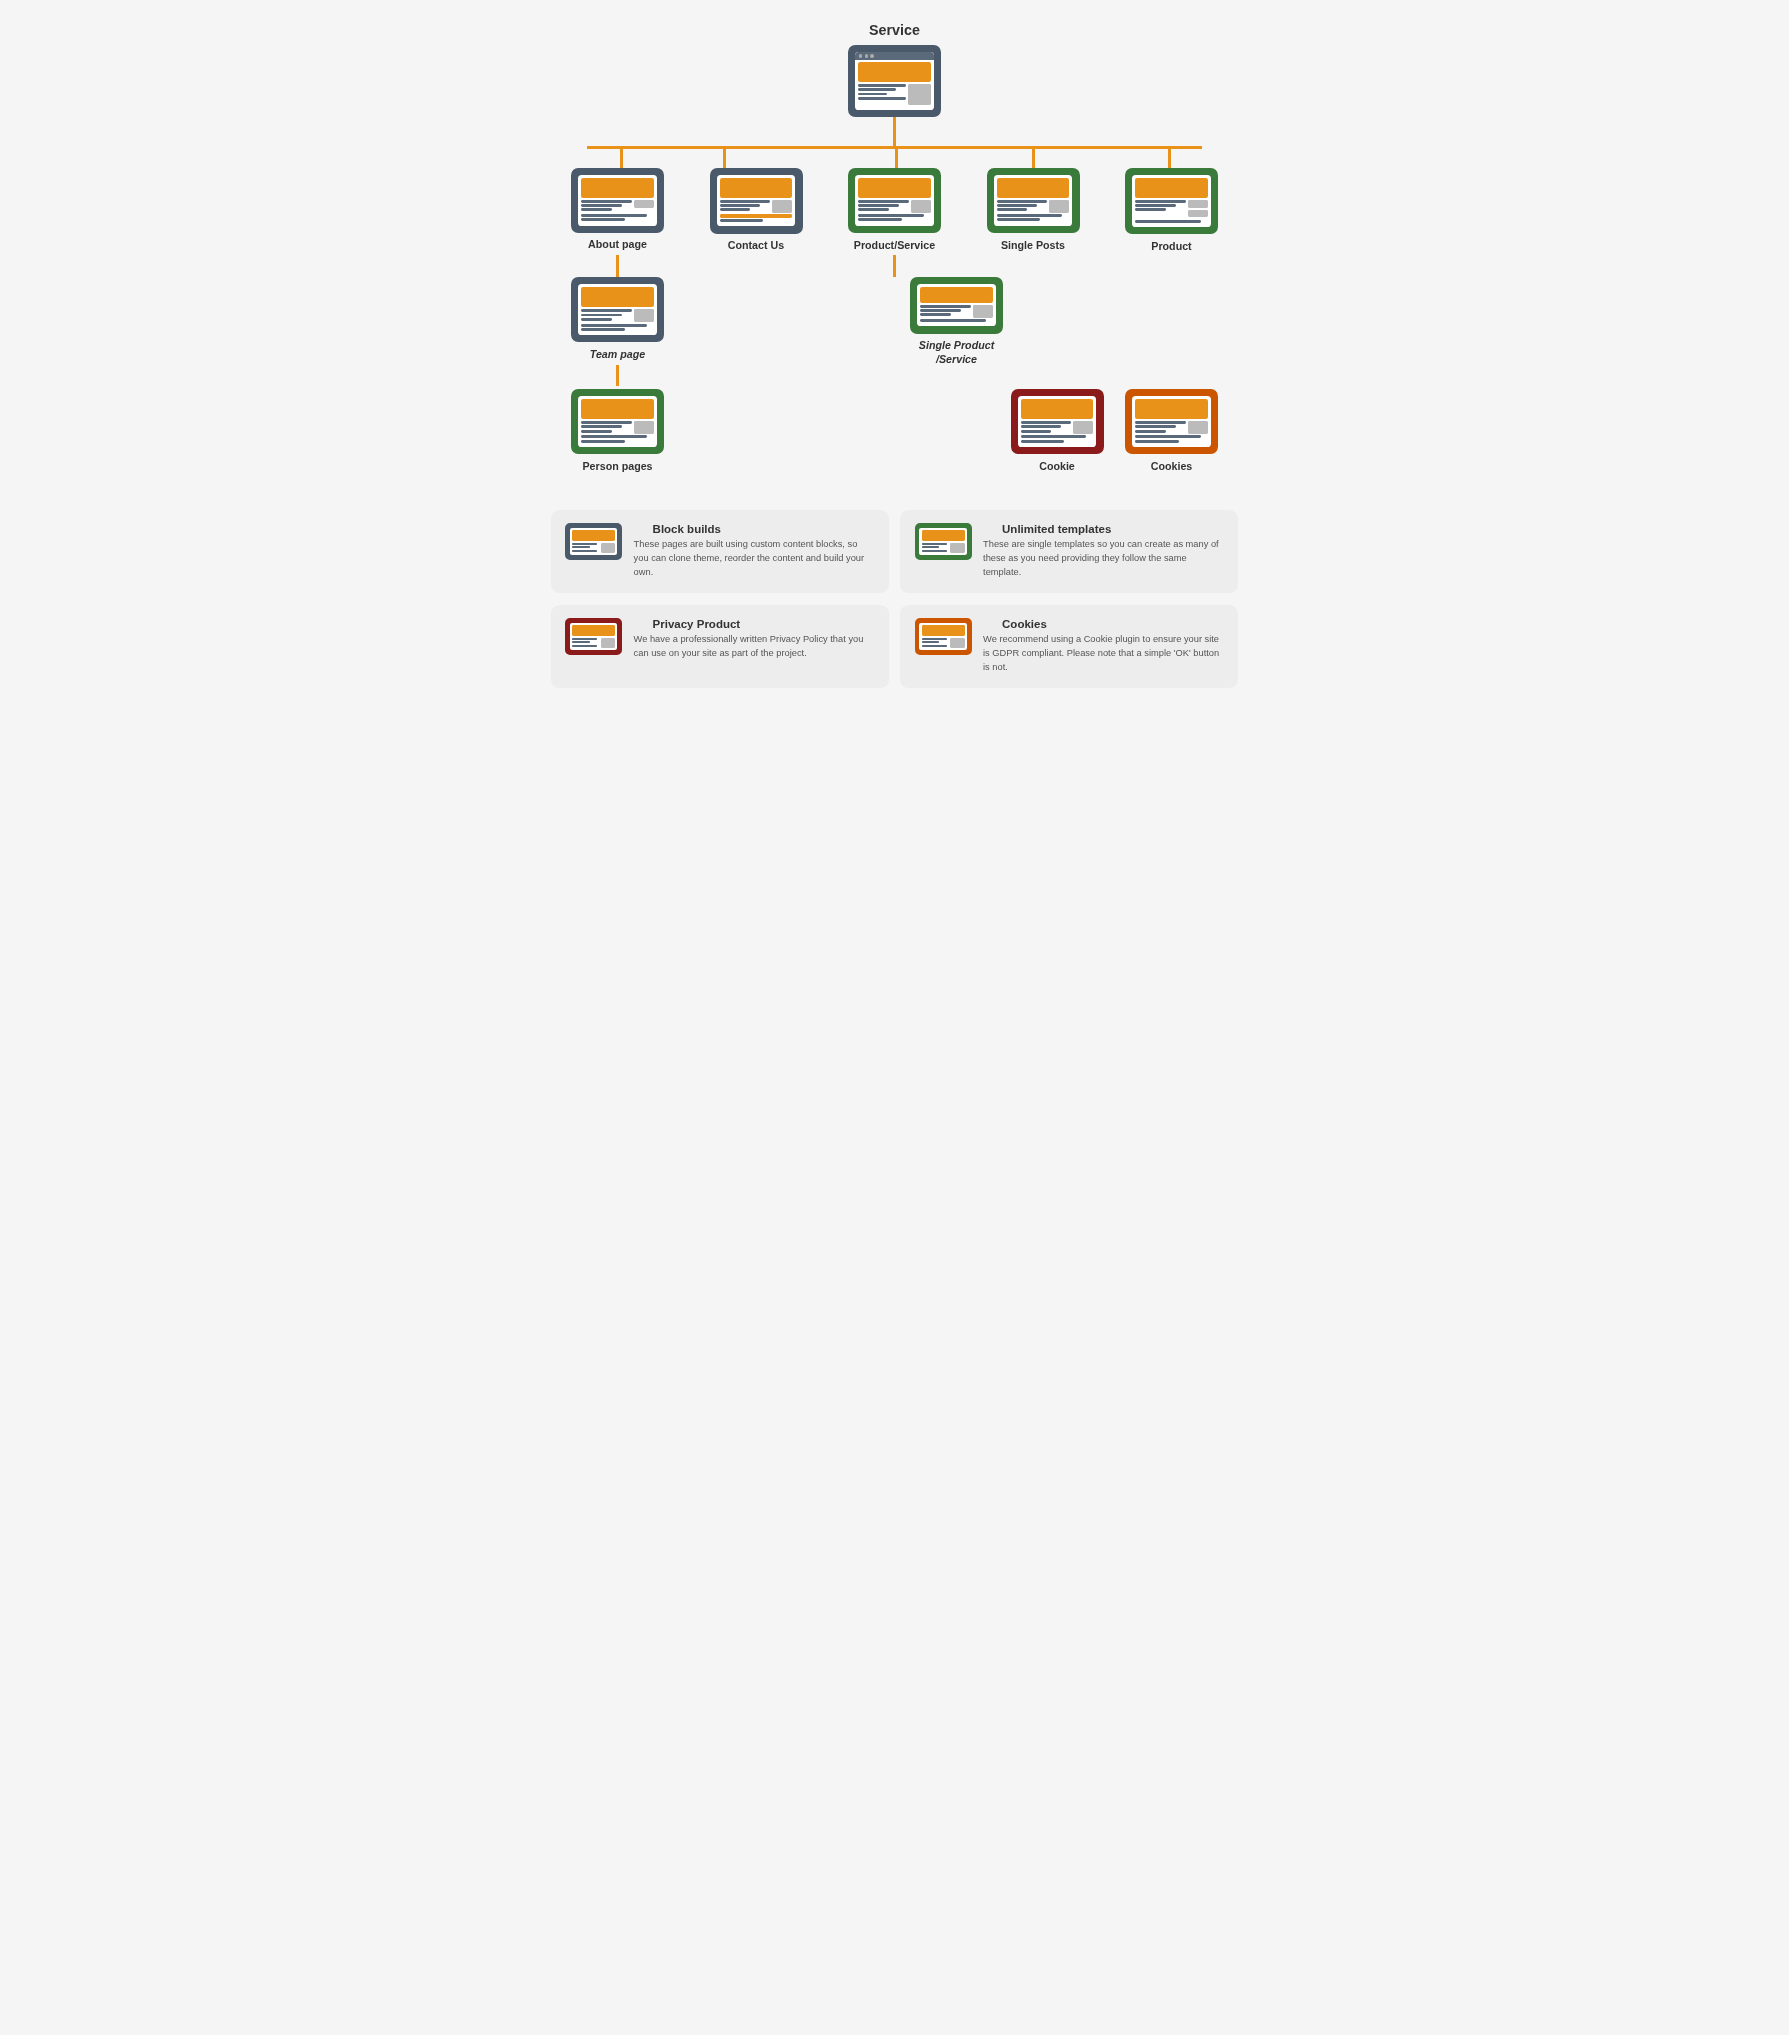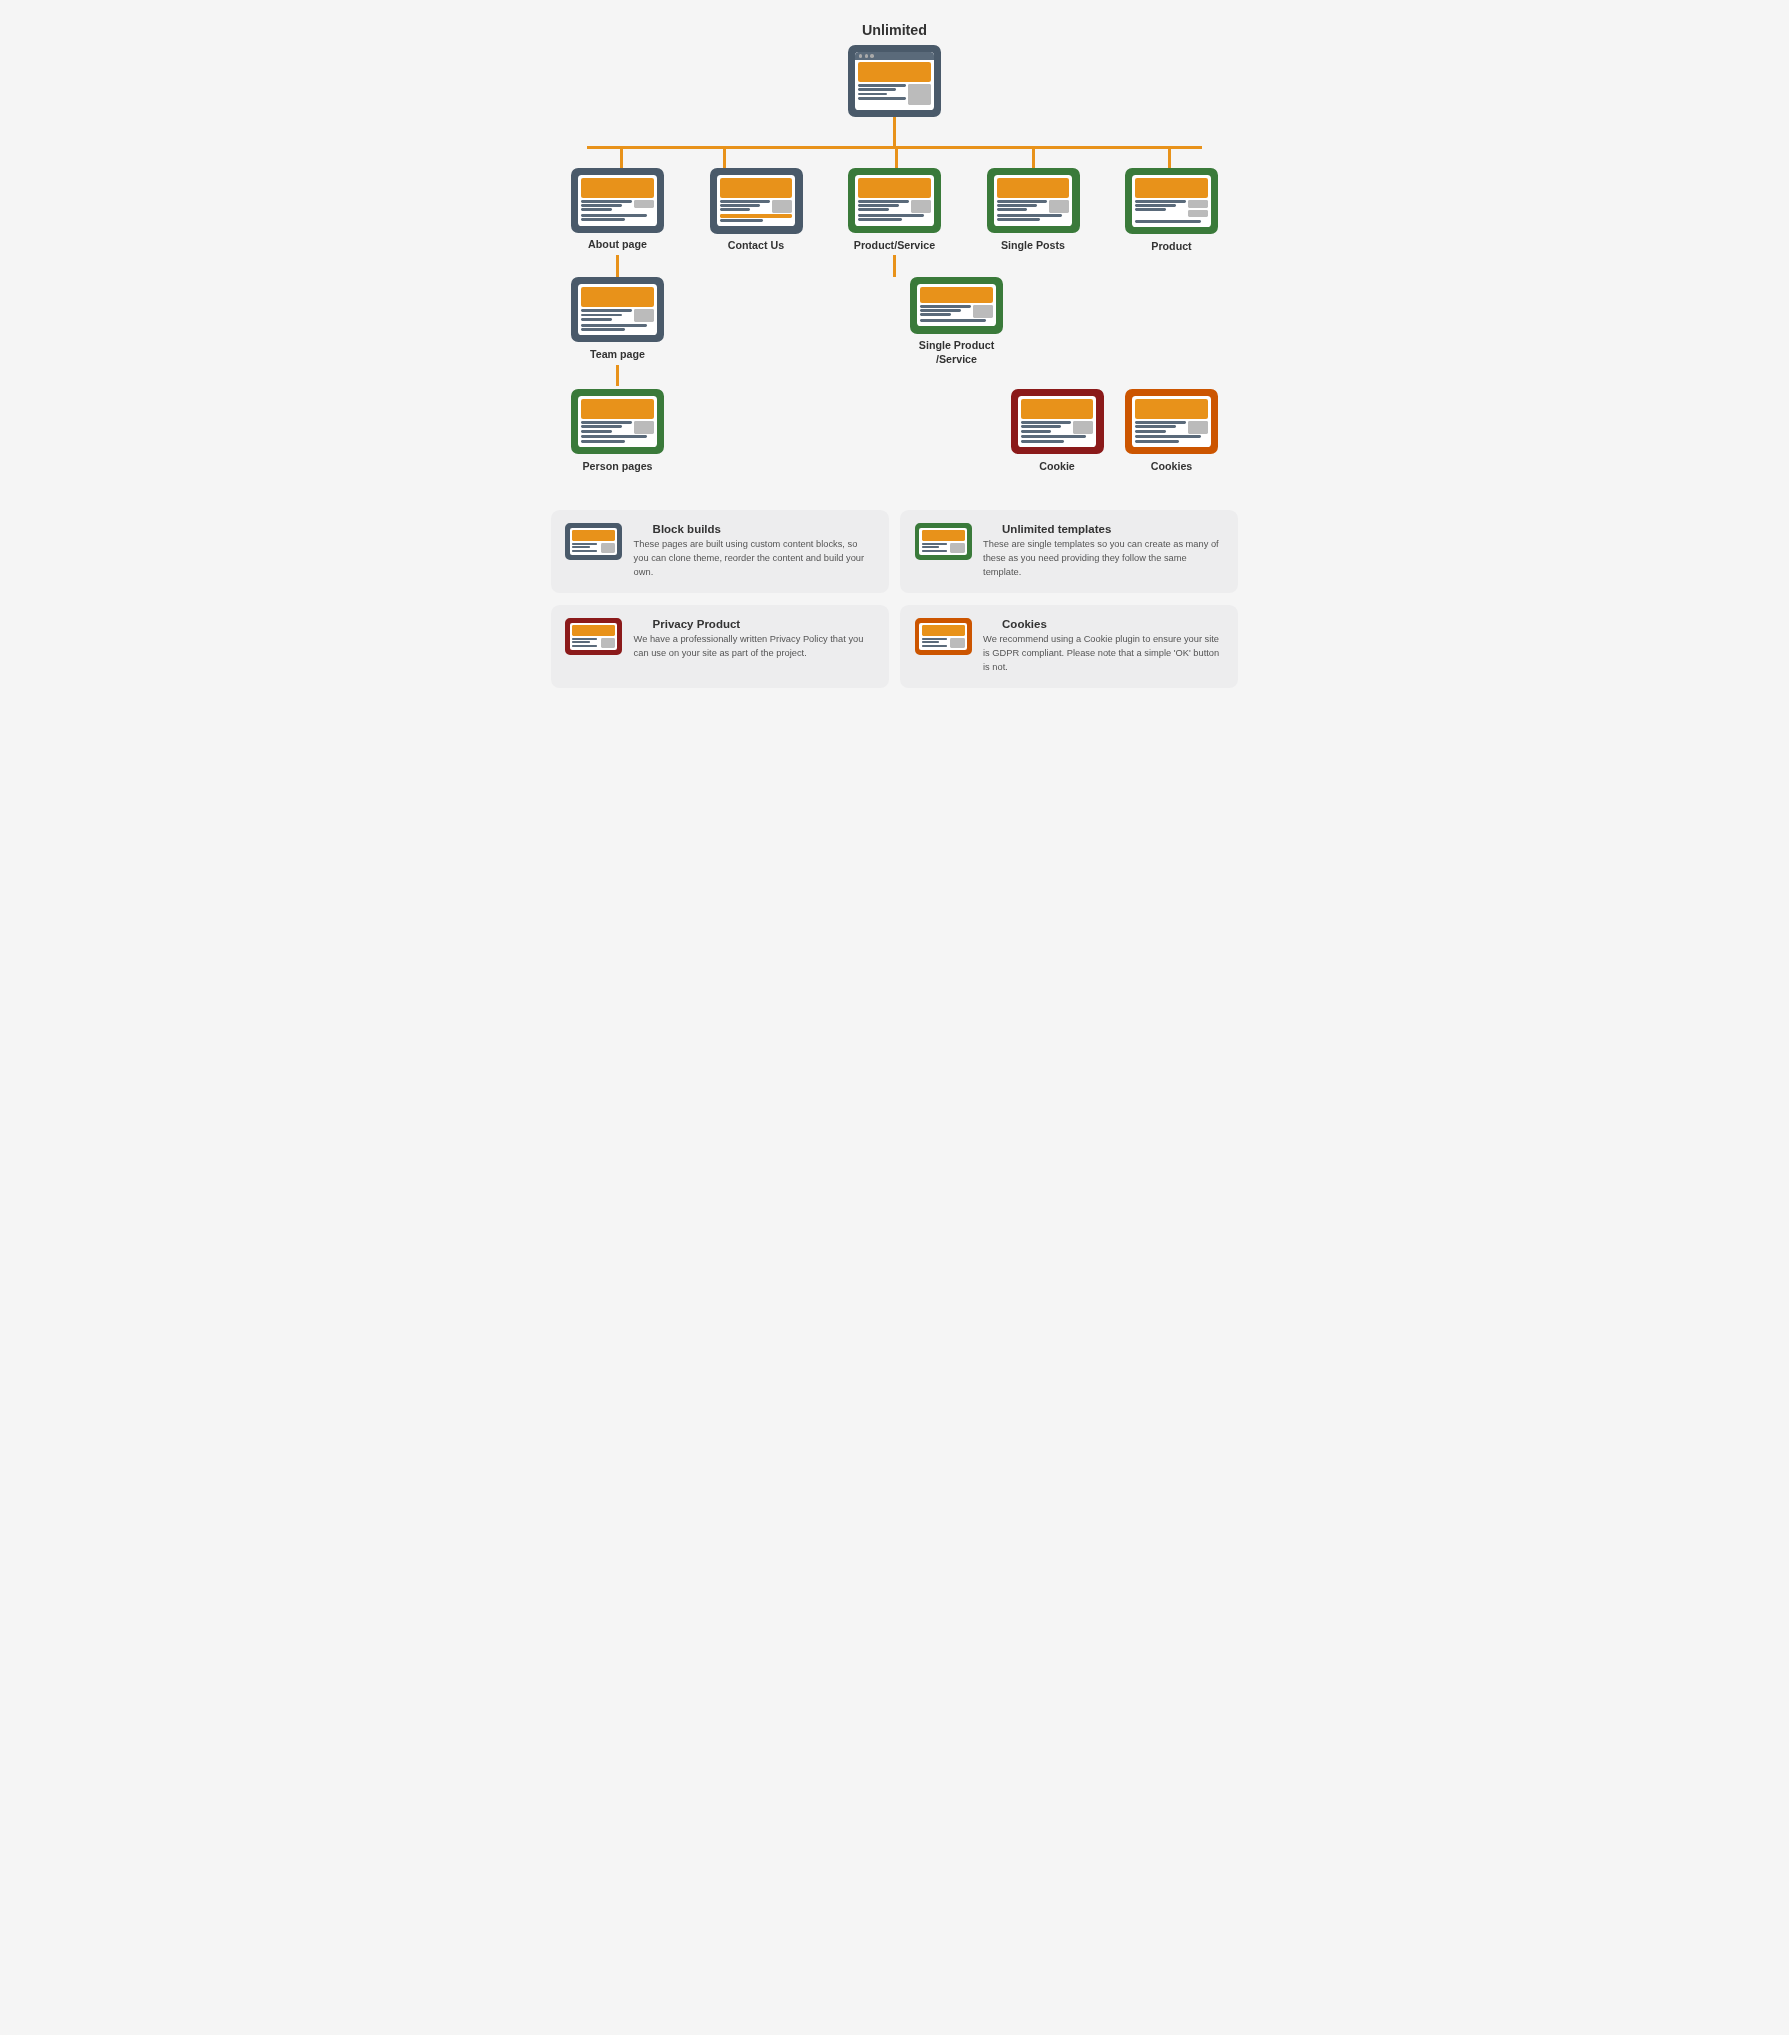--- a/index.html
+++ b/index.html
@@ -125,21 +125,21 @@
       color: #333;
       margin-bottom: 7.2px;
       text-align: center;
     }
   </style>
 </head>
 <body>
 
 <div class="tree-container">
 
-  <div class="homepage-label">Unlimited</div>
+  <div class="homepage-label">Service</div>
 
   <div class="node-wrapper">
     <div class="card-box grey">
       <div class="card-inner">
         <div class="card-dots">
           <div class="dot"></div>
             <div class="dot"></div>
             <div class="dot"></div>
         </div>
         <div class="mock-hero"></div>
@@ -281,21 +281,21 @@
           </div>
         </div>
         <div class="card-label">Product</div>
         <div style="height:21.5px;"></div>
       </div>
 
     </div>
   </div>
 
   <div style="position:relative;width:687px;margin-top:0px;">
-    <div style="display:flex;padding-left:20px;padding-right:20px;">
+    <div style="display:flex;padding-left:20px;padding-right:20px;font-style:italic;">
 
       <div class="node-wrapper" style="margin-left:0px;">
         <div class="card-box grey">
           <div class="card-inner">
             <div class="mock-hero"></div>
             <div class="mock-row">
               <div class="mock-col-main">
                 <div class="mock-line"></div>
                 <div class="mock-line w80"></div>
                 <div class="mock-line w60"></div>

